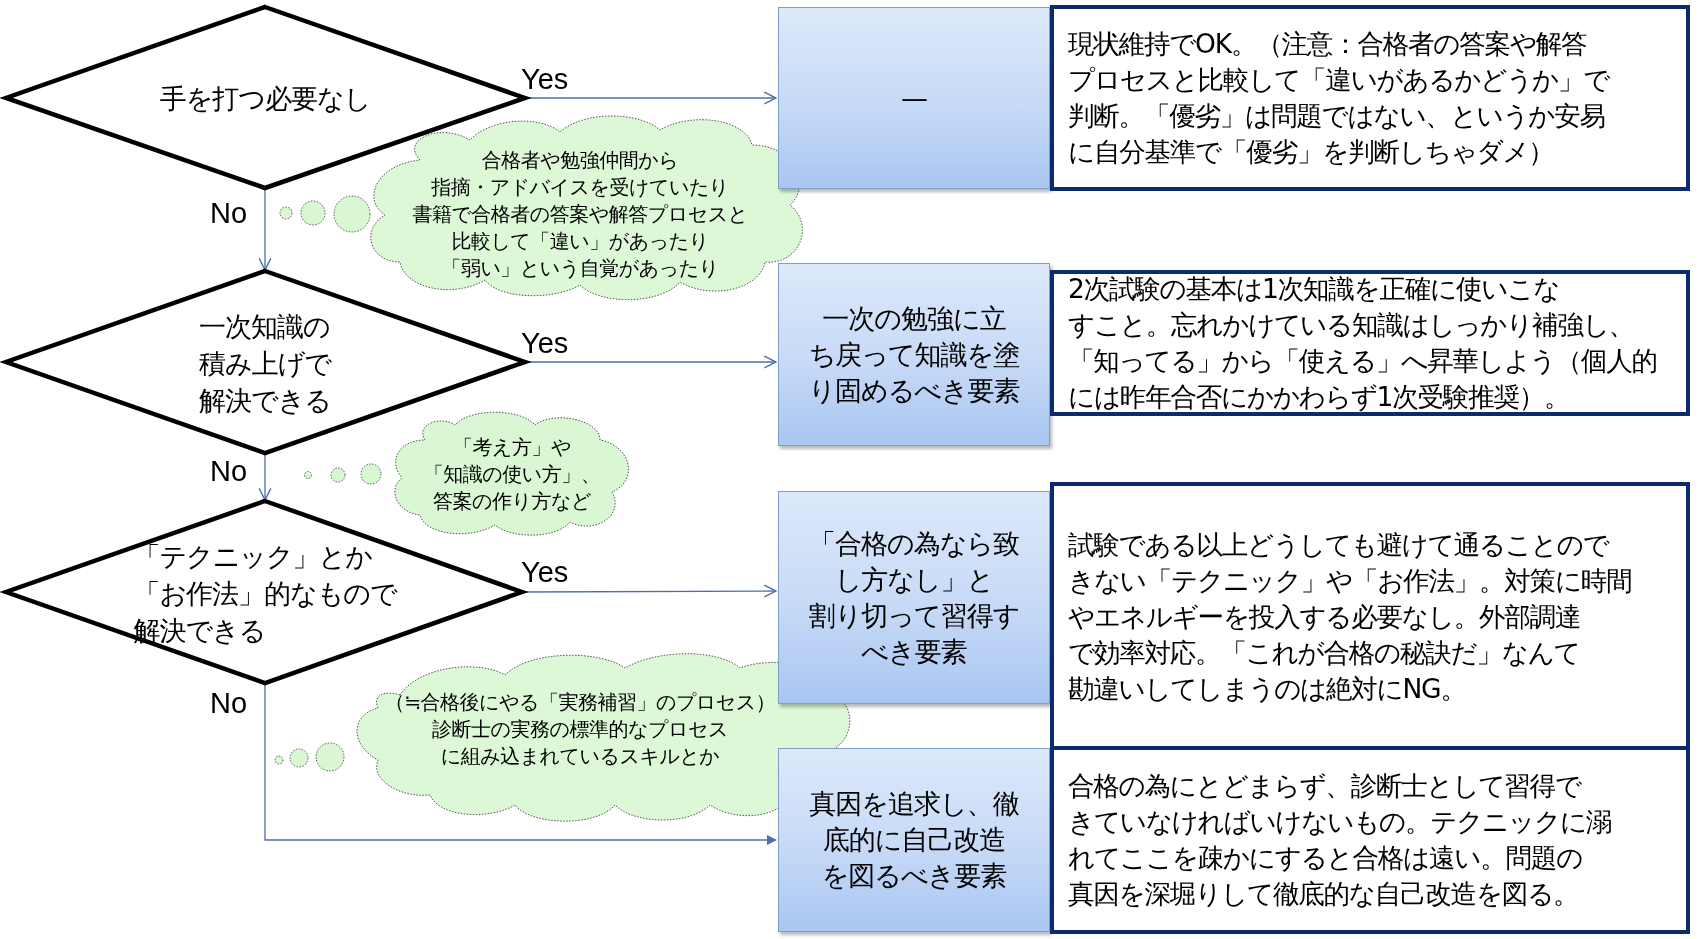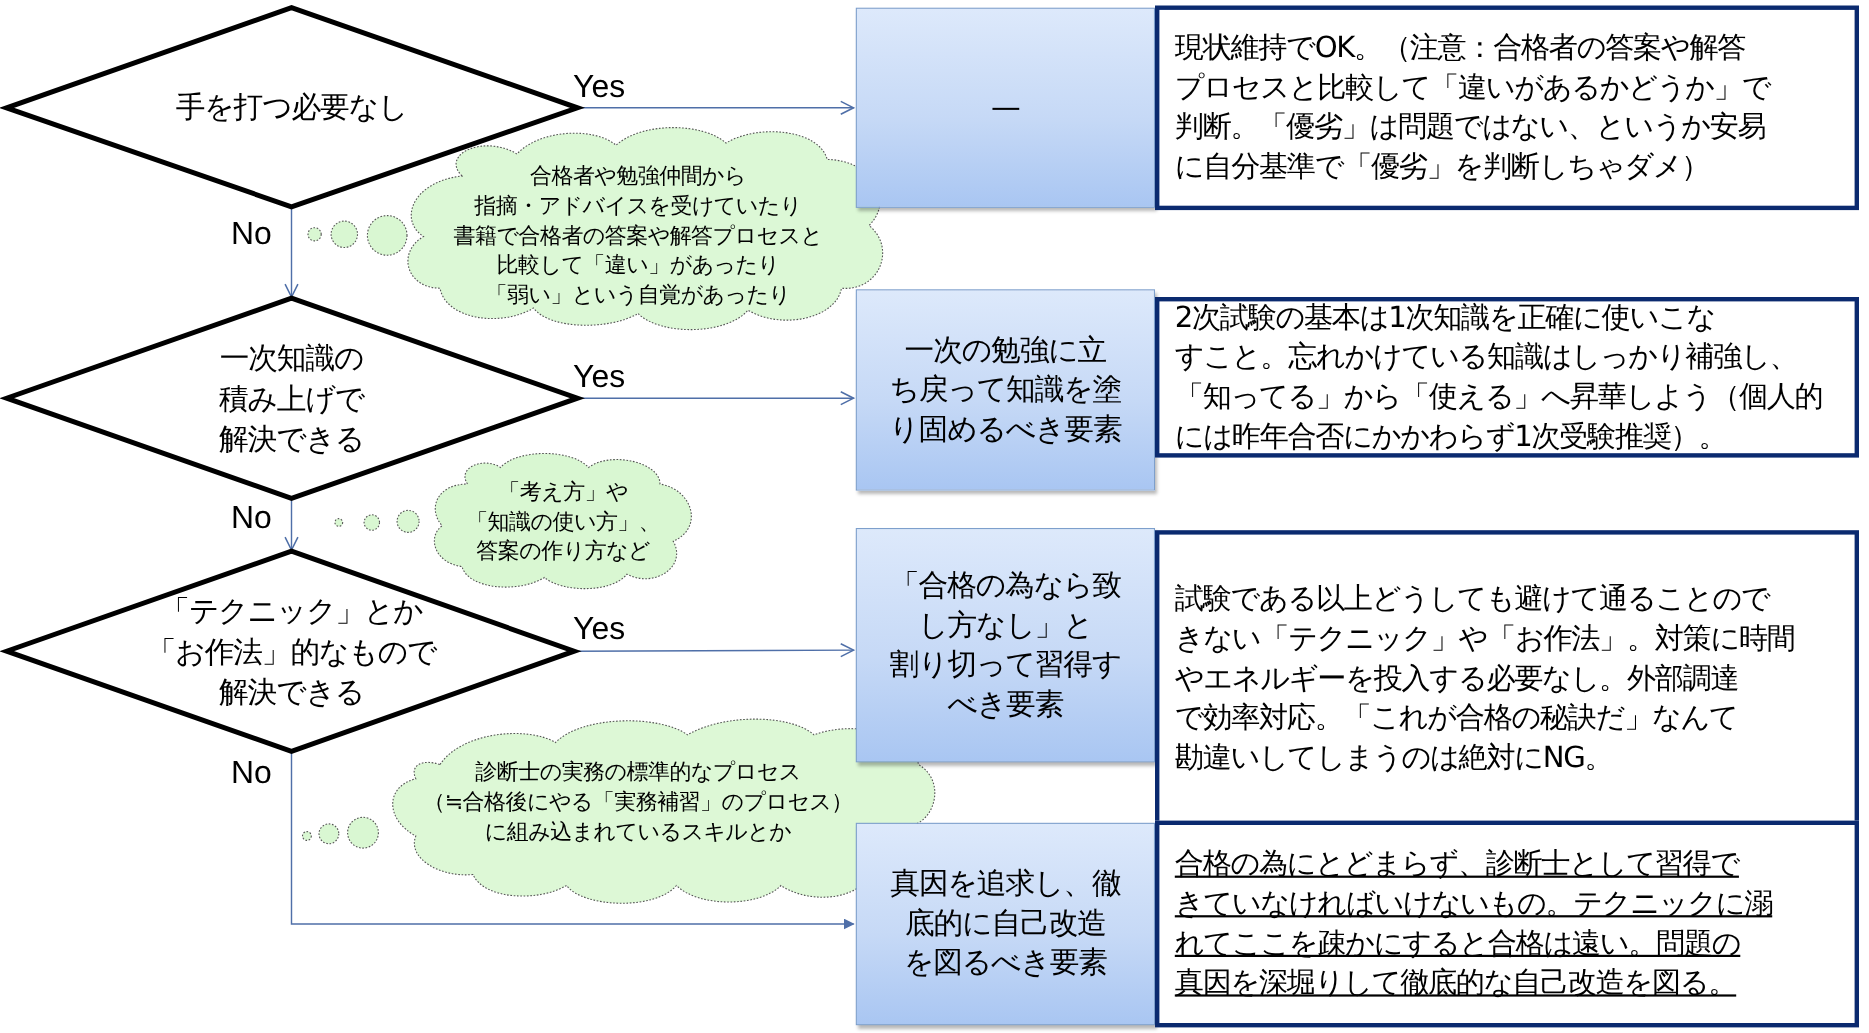--- a/index.html
+++ b/index.html
@@ -1,19 +1,19 @@
 <!DOCTYPE html>
 <html><head>
 <meta charset="utf-8">
 <style>
   html, body { margin: 0; padding: 0; background: #ffffff; }
   body { width: 1699px; height: 939px; position: relative; overflow: hidden;
          font-family: "DejaVu Sans", "Liberation Sans", sans-serif; color: #000; }
   #flow-svg { position: absolute; left: 0; top: 0; width: 1699px; height: 939px; }
-  .diamond-label { position: absolute; text-align: center; font-size: 27px; line-height: 37px;
+  .diamond-label { position: absolute; font-size: 27px; line-height: 37px;
                    letter-spacing: -1px; white-space: nowrap; transform: translate(-50%, -50%); }
   .branch-label { position: absolute; font-size: 29px; line-height: 26px; font-family: "Liberation Sans", sans-serif; }
   .cloud-text { position: absolute; text-align: center; font-size: 20px; line-height: 27px;
                 white-space: nowrap; transform: translate(-50%, -50%); letter-spacing: -0.5px; }
   .result-box { position: absolute; left: 778px; width: 272px;
                 background: linear-gradient(180deg, #dde9fb 0%, #c6d9f6 55%, #a9c6f2 100%);
                 border: 1px solid #7d9fcc; box-shadow: 2px 3px 3px rgba(0,0,0,0.28);
                 display: flex; align-items: center; justify-content: center;
                 text-align: center; font-size: 27px; line-height: 36px; letter-spacing: -1px; box-sizing: border-box; }
   .desc-box { position: absolute; left: 1050px; width: 640px; background: #ffffff;
@@ -89,34 +89,34 @@
   <div>書籍で合格者の答案や解答プロセスと</div>
   <div>比較して「違い」があったり</div>
   <div>「弱い」という自覚があったり</div>
 </div>
 <div class="cloud-text" style="left:512px; top:474px;">
   <div>「考え方」や</div>
   <div>「知識の使い方」、</div>
   <div>答案の作り方など</div>
 </div>
 <div class="cloud-text" style="left:580px; top:729px;">
+  <div>（≒合格後にやる「実務補習」のプロセス）</div>
   <div>診断士の実務の標準的なプロセス</div>
-  <div>（≒合格後にやる「実務補習」のプロセス）</div>
   <div>に組み込まれているスキルとか</div>
 </div>
 
 <div class="result-box" style="top:7px; height:182px;">
   <span>—</span>
 </div>
 <div class="result-box" style="top:263px; height:183px;">
   <span style="white-space:pre-line;">一次の勉強に立
 ち戻って知識を塗
 り固めるべき要素</span>
 </div>
-<div class="result-box" style="top:480px; height:213px;">
+<div class="result-box" style="top:491px; height:213px;">
   <span style="white-space:pre-line;">「合格の為なら致
 し方なし」と
 割り切って習得す
 べき要素</span>
 </div>
 <div class="result-box" style="top:748px; height:184px;justify-content:center;">
   <span style="white-space:pre-line;">真因を追求し、徹
 底的に自己改造
 を図るべき要素</span>
 </div>
@@ -139,20 +139,20 @@
 </div>
 <div class="desc-box" style="top:482px; height:269px;">
   <div>
     <span>試験である以上どうしても避けて通ることので</span>
     <span>きない「テクニック」や「お作法」。対策に時間</span>
     <span>やエネルギーを投入する必要なし。外部調達</span>
     <span>で効率対応。「これが合格の秘訣だ」なんて</span>
     <span>勘違いしてしまうのは絶対にNG。</span>
   </div>
 </div>
-<div class="desc-box" style="top:746px; height:188px;text-decoration:underline;">
+<div class="desc-box" style="top:746px; height:188px;">
   <div>
     <span>合格の為にとどまらず、診断士として習得で</span>
     <span>きていなければいけないもの。テクニックに溺</span>
     <span>れてここを疎かにすると合格は遠い。問題の</span>
     <span>真因を深堀りして徹底的な自己改造を図る。</span>
   </div>
 </div>
 
 </body></html>

